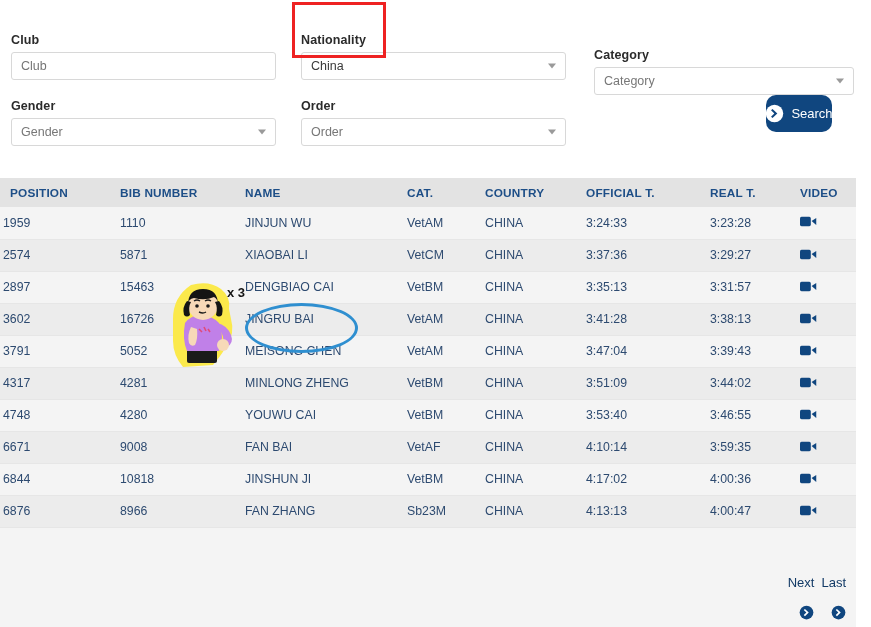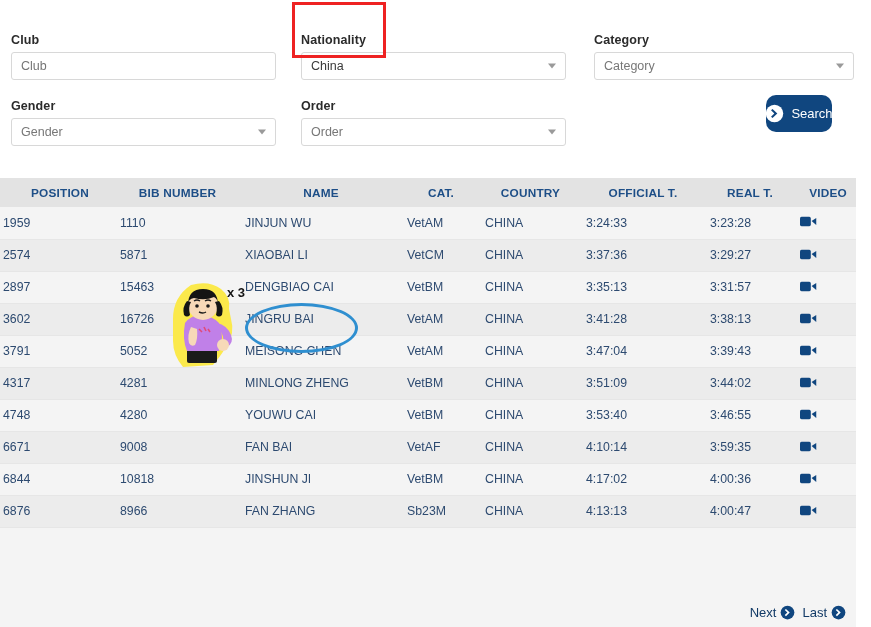--- a/index.html
+++ b/index.html
@@ -27,21 +27,21 @@
   }
   .sel-input .caret {
     position: absolute; right: 9px; top: 50%; transform: translateY(-50%);
     width: 0; height: 0; border-left: 4px solid transparent;
     border-right: 4px solid transparent; border-top: 5px solid #9a9a9a;
   }
   .sel-input.filled { color: #3a3a3a; }
 
   .f-club     { left: 11px;  top: 5px;   width: 265px; }
   .f-nat      { left: 301px; top: 5px;   width: 265px; }
-  .f-cat      { left: 594px; top: 5px;   width: 260px; }
+  .f-cat      { left: 594px; top: 20px;   width: 260px; }
   .f-gender   { left: 11px;  top: 71px;  width: 265px; }
   .f-order    { left: 301px; top: 71px;  width: 265px; }
 
   .search-btn {
     position: absolute; left: 766px; top: 95px;
     width: 66px; height: 37px;
     background: #10467f; border: none; border-radius: 10px;
     color: #fff; font-size: 13px; font-family: "Liberation Sans", sans-serif;
     display: flex; align-items: center; justify-content: center; gap: 7px;
     cursor: pointer;
@@ -71,21 +71,21 @@
   }
   .runners-found .count { color: #1a3d6d; }
   .displaying {
     position: absolute; right: 10px; top: 19px;
     font-size: 12.5px; color: #3a3a3a;
   }
 
   table { width: 100%; border-collapse: collapse; table-layout: fixed; }
   thead th {
     background: #e3e3e3; color: #1d4e87;
-    font-size: 11.8px; font-weight: bold; text-align: center;
+    font-size: 11.8px; font-weight: bold; text-align: left;
     height: 29px; padding: 0 0 0 10px; letter-spacing: .2px;
     white-space: nowrap;
   }
   tbody td {
     font-size: 12.3px; color: #2d4a70;
     height: 32px; padding: 0 0 0 10px;
     border-bottom: 1px solid #e6e6e6;
     white-space: nowrap; overflow: hidden;
   }
   tbody tr.alt td { background: #ececec; }
@@ -100,21 +100,21 @@
   col.c-real  { width: 90px;  }
   col.c-vid   { width: 66px;  }
 
   .vid-icon { display: inline-block; width: 17px; height: 13px; vertical-align: -1px; }
 
   .pager {
     position: absolute; right: 10px; bottom: 7px;
     display: flex; align-items: center; gap: 7px;
     font-size: 13px; color: #123a66;
   }
-  .pager .pg-link { display: flex; align-items: flex-end; gap: 4px; cursor: pointer; }
+  .pager .pg-link { display: flex; align-items: flex-end; gap: 15px; cursor: pointer; flex-direction: column; }
   .pager .circle-arrow { width: 15px; height: 15px; flex: 0 0 15px; }
 
   
   .sticker { position: absolute; left: 163px; top: 279px; width: 94px; height: 92px; }
 </style>
 </head>
 <body>
 
 <div id="root">
 

